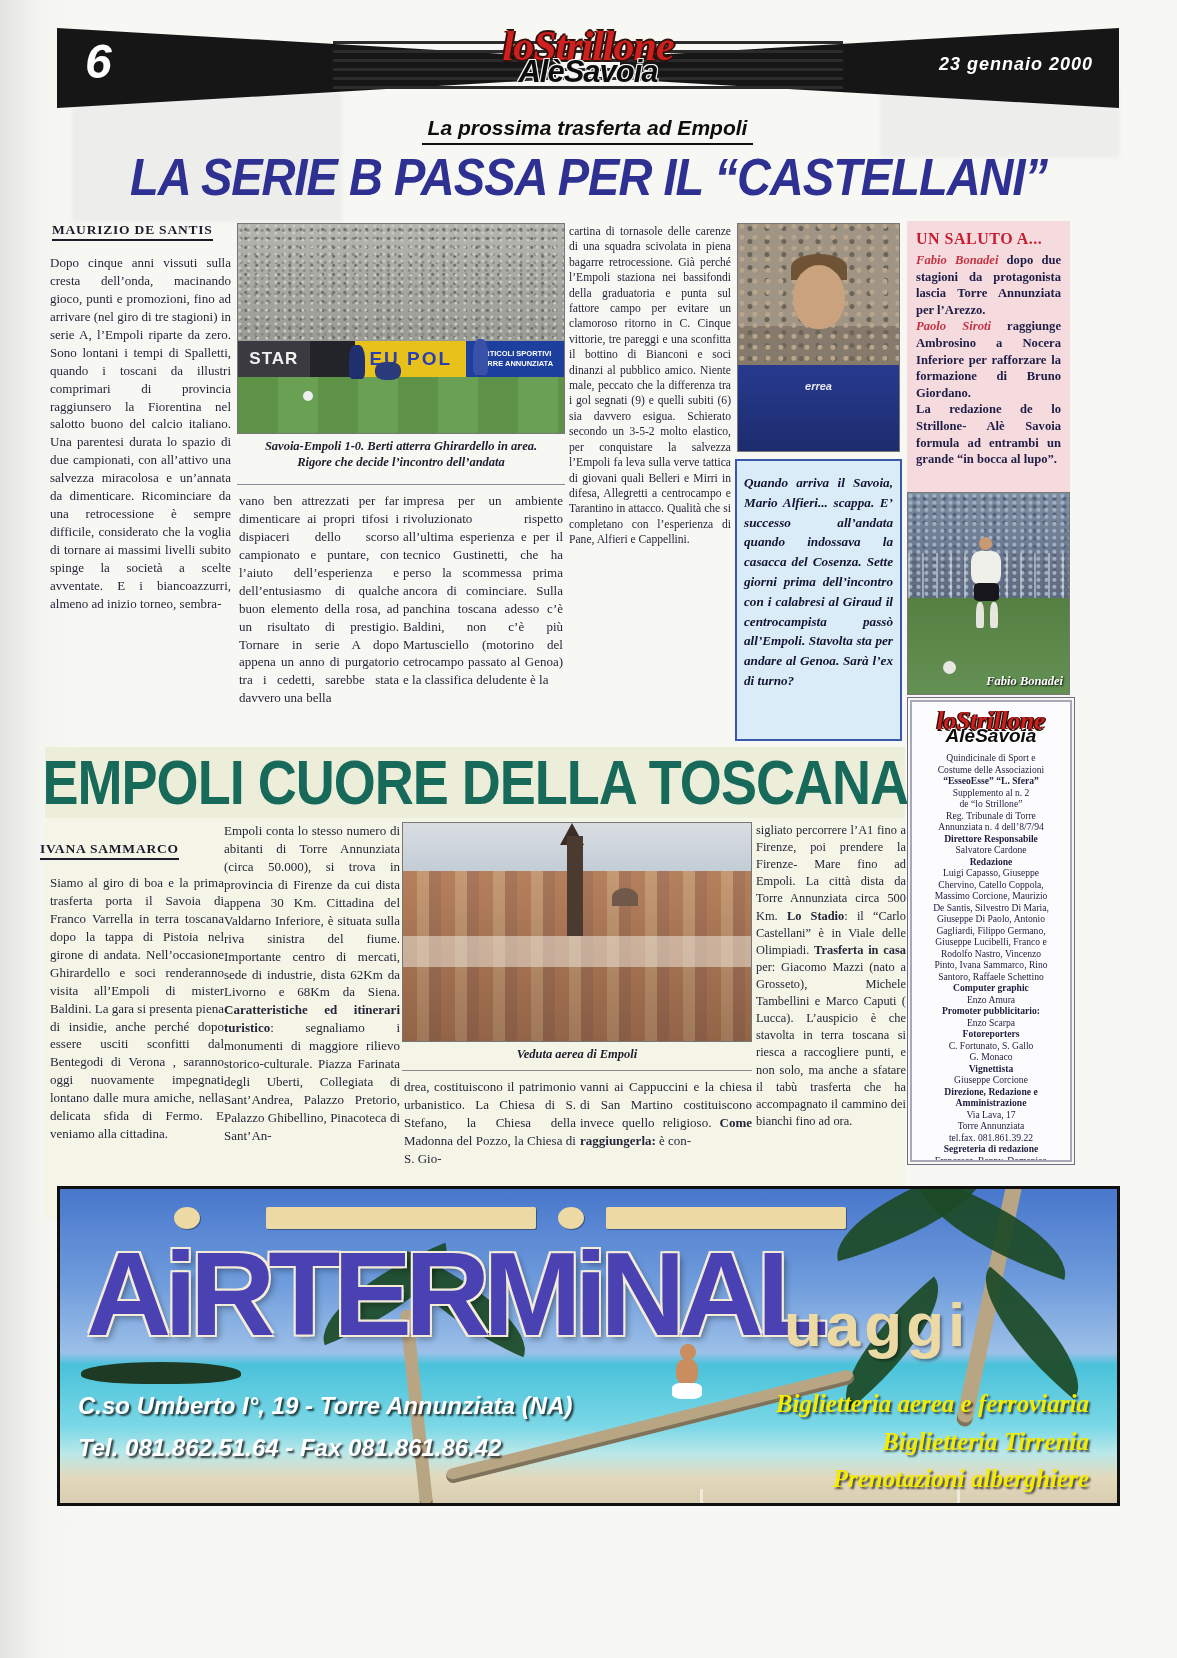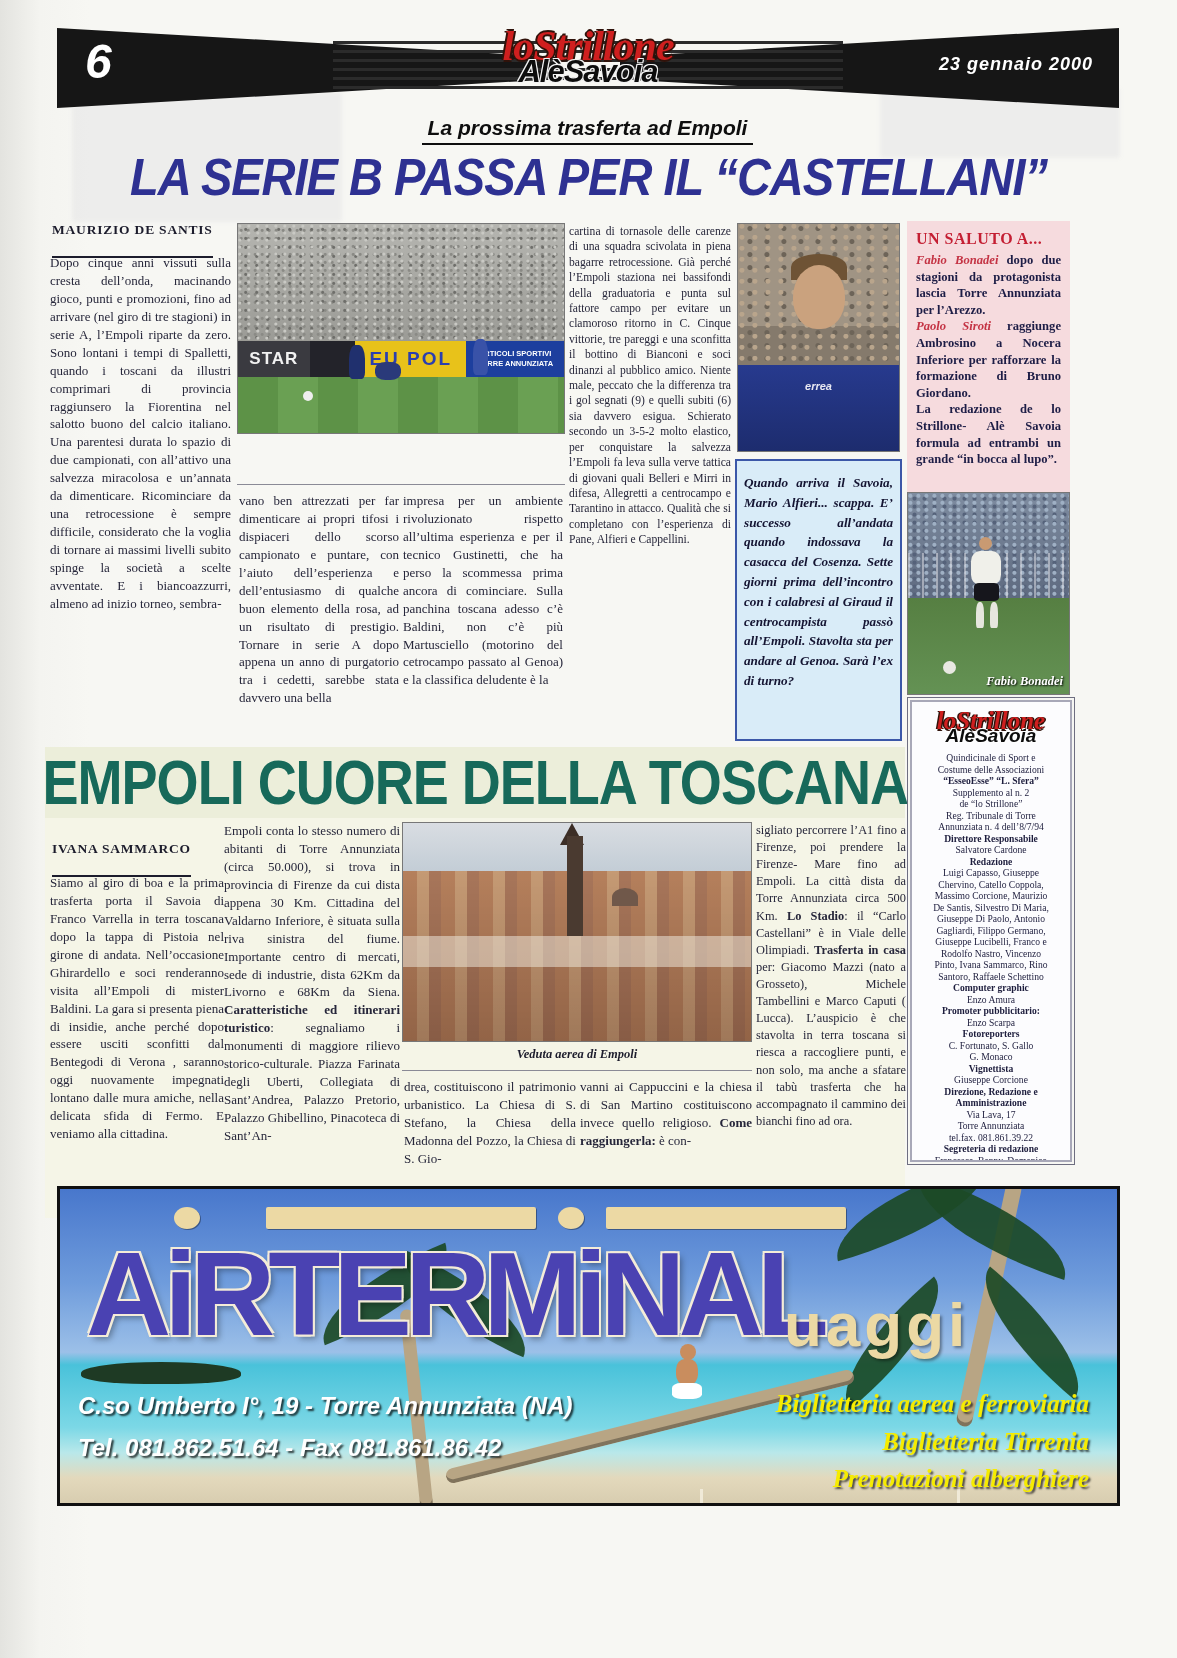--- a/index.html
+++ b/index.html
@@ -30,21 +30,21 @@
             text-shadow:1px 1px 0 #f2f2f2,-1px -1px 0 #f2f2f2,1px -1px 0 #f2f2f2,-1px 1px 0 #f2f2f2; }
 
   
   .kicker-wrap { position:absolute; left:55px; top:116px; width:1065px; text-align:center; }
   .kicker { display:inline-block; font-family:"Liberation Sans",sans-serif; font-weight:bold; font-style:italic;
             font-size:21px; color:#0e0e0e; border-bottom:2.5px solid #0e0e0e; padding:0 6px 3px; }
   .headline1 { position:absolute; left:50px; top:146px; width:1077px; text-align:center;
             font-family:"Liberation Sans",sans-serif; font-weight:bold; font-style:italic; font-size:47px;
             color:#2e3192; transform:scale(1.0,1.12); transform-origin:center top; letter-spacing:-1px; white-space:nowrap; }
   .byline { display:inline-block; font-family:"Liberation Serif",serif; font-weight:bold; font-size:13.5px;
-            letter-spacing:0.8px; color:#1c1c2c; border-bottom:2px solid #1c1c2c; padding-bottom:18px; }
+            letter-spacing:0.8px; color:#1c1c2c; border-bottom:2px solid #1c1c2c; padding-bottom:1px; }
 
   
   .body-text { position:absolute; font-size:13px; line-height:1.38; text-align:justify;
                color:#26263a; overflow:hidden; hyphens:auto; }
   .body-text .lead { font-weight:bold; }
   .small-body { font-size:11.6px; line-height:1.33; }
 
   
   .photo { position:absolute; border:1px solid #777; overflow:hidden; }
   .caption { position:absolute; text-align:center; font-style:italic; font-weight:bold; font-size:12.5px;
@@ -206,20 +206,24 @@
         <span>ARTICOLI SPORTIVI</span>
         <span>TORRE ANNUNZIATA</span>
       </div>
     </div>
     <div class="ph1-pitch"></div>
     <div class="player" style="left:34%; top:58%; width:16px; height:34px; background:#20306e;"></div>
     <div class="player" style="left:42%; top:66%; width:26px; height:18px; background:#2a3a7a; border-radius:40%;"></div>
     <div class="player" style="left:72%; top:55%; width:15px; height:36px; background:#3952a8;"></div>
     <div class="player" style="left:20%; top:80%; width:10px; height:10px; background:#eee; border-radius:50%;"></div>
   </div>
+  <div class="caption" style="left:237px; top:439px; width:328px;">
+    <div>Savoia-Empoli 1-0. Berti atterra Ghirardello in area.</div>
+    <div>Rigore che decide l’incontro dell’andata</div>
+  </div>
   <div class="rule" style="left:237px; top:484px; width:328px;"></div>
 
   <div class="body-text" style="left:239px; top:492px; width:160px; height:248px;">vano ben attrezzati per far dimenticare ai propri tifosi i dispiaceri dello scorso campionato e puntare, con l’aiuto dell’esperienza e dell’entusiasmo di qualche buon elemento della rosa, ad un risultato di prestigio. Tornare in serie A dopo appena un anno di purgatorio tra i cedetti, sarebbe stata davvero una bella</div>
   <div class="body-text" style="left:403px; top:492px; width:160px; height:248px;">impresa per un ambiente rivoluzionato rispetto all’ultima esperienza e per il tecnico Gustinetti, che ha perso la scommessa prima ancora di cominciare. Sulla panchina toscana adesso c’è Baldini, non c’è più Martusciello (motorino del cetrocampo passato al Genoa) e la classifica deludente è la</div>
   <div class="body-text small-body" style="left:569px; top:224px; width:162px; height:518px;">cartina di tornasole delle carenze di una squadra scivolata in piena bagarre retrocessione. Già perché l’Empoli staziona nei bassifondi della graduatoria e punta sul fattore campo per evitare un clamoroso ritorno in C. Cinque vittorie, tre pareggi e una sconfitta il bottino di Bianconi e soci dinanzi al pubblico amico. Niente male, peccato che la differenza tra i gol segnati (9) e quelli subiti (6) sia davvero esigua. Schierato secondo un 3-5-2 molto elastico, per conquistare la salvezza l’Empoli fa leva sulla verve tattica di giovani quali Belleri e Mirri in difesa, Allegretti a centrocampo e Tarantino in attacco. Qualità che si completano con l’esperienza di Pane, Alfieri e Cappellini.</div>
 
   <div class="photo" style="left:737px; top:223px; width:163px; height:229px;">
     <div class="por-bg"></div>
     <div class="por-hair"></div>
     <div class="por-head"></div>
@@ -248,21 +252,21 @@
     <div class="player" style="left:42%; top:54%; width:8px; height:26px; background:#e6e6de;"></div>
     <div class="player" style="left:51%; top:54%; width:8px; height:26px; background:#e6e6de;"></div>
     <div class="bon-ball"></div>
     <div class="bon-cap">Fabio Bonadei</div>
   </div>
 
   <div class="art2-bg"></div>
   <div class="band2">
     <div class="headline2">EMPOLI CUORE DELLA TOSCANA</div>
   </div>
-  <div style="position:absolute; left:52px; top:839px;">
+  <div style="position:absolute; left:40px; top:839px;">
     <span class="byline">IVANA SAMMARCO</span>
   </div>
 
   <div class="body-text" style="left:50px; top:874px; width:174px; height:340px;">Siamo al giro di boa e la prima trasferta porta il Savoia di Franco Varrella in terra toscana dopo la tappa di Pistoia nel girone di andata. Nell’occasione Ghirardello e soci renderanno visita all’Empoli di mister Baldini. La gara si presenta piena di insidie, anche perché dopo essere usciti sconfitti dal Bentegodi di Verona , saranno oggi nuovamente impegnati lontano dalle mura amiche, nella delicata sfida di Fermo. E veniamo alla cittadina.</div>
 
   <div class="body-text" style="left:224px; top:822px; width:176px; height:392px;">
     <span>Empoli conta lo stesso numero di abitanti di Torre Annunziata (circa 50.000), si trova in provincia di Firenze da cui dista appena 30 Km. Cittadina del Valdarno Inferiore, è situata sulla riva sinistra del fiume. Importante centro di mercati, sede di industrie, dista 62Km da Livorno e 68Km da Siena. </span><span class="lead">Caratteristiche ed itinerari turistico</span><span>: segnaliamo i monumenti di maggiore rilievo storico-culturale. Piazza Farinata degli Uberti, Collegiata di Sant’Andrea, Palazzo Pretorio, Palazzo Ghibellino, Pinacoteca di Sant’An-</span>
   </div>
 
   <div class="photo" style="left:402px; top:822px; width:350px; height:220px;">

